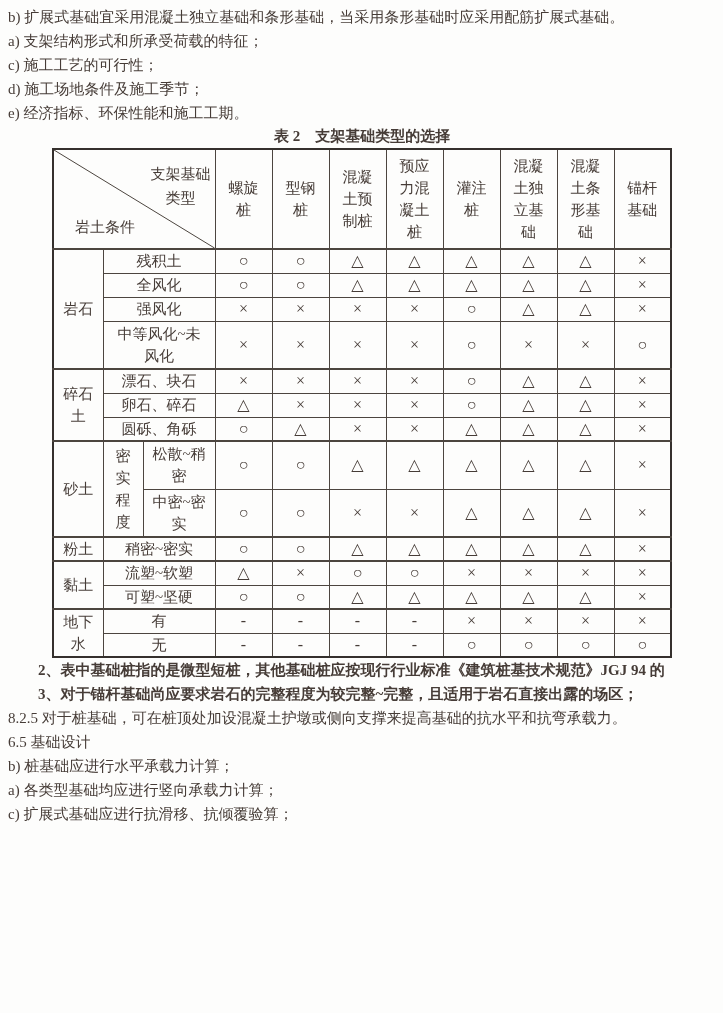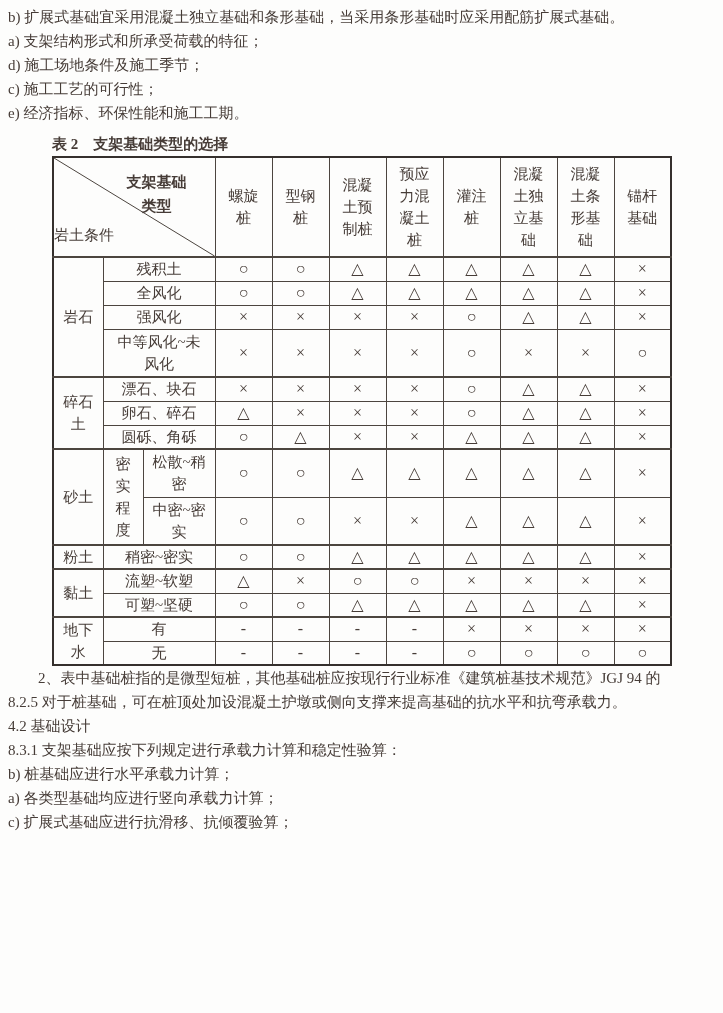--- a/index.html
+++ b/index.html
@@ -6,25 +6,25 @@
   body{
     width:723px;height:1013px;overflow:hidden;
     background:#fdfdfc;
     color:#463c37;
     font-family:"Liberation Serif","DejaVu Serif",serif;
     font-size:15px;
     position:relative;
   }
   .page{padding:5px 10px 0 8px;}
   p.line{margin:0;line-height:24px;white-space:nowrap;}
-  p.indent{padding-left:30px;}
+  p.indent{padding-left:30px;font-weight:bold;}
   .tbl-title{
-    margin:8px 0 1px 0;
+    margin:0 0 1px 0;
     width:620px;margin-left:44px;
-    text-align:left;font-weight:bold;line-height:22px;
+    text-align:center;font-weight:bold;line-height:22px;
   }
   table.sel{
     border-collapse:collapse;table-layout:fixed;
     margin-left:44px;
     border:2px solid #35302d;
   }
   table.sel td,table.sel th{
     border:1px solid #4c453f;
     text-align:center;vertical-align:middle;
     white-space:pre-line;
@@ -35,33 +35,33 @@
   }
   tr.hdr{height:100px;}
   tr.hdr th{border-bottom-width:2px;}
   tr.h1{height:24px;}
   tr.h2{height:48px;}
   tr.group td{border-top-width:2px;}
   td.sym{font-size:16px;line-height:20px;}
   td.vert{line-height:23px;font-size:15px;}
   th.corner{position:relative;padding:0;}
   .corner-svg{position:absolute;left:0;top:0;width:100%;height:100%;}
-  .corner-top{position:absolute;right:28px;top:12px;text-align:center;white-space:pre-line;line-height:24px;font-weight:bold;}
-  .corner-bottom{position:absolute;left:0;bottom:12px;white-space:nowrap;line-height:18px;}
+  .corner-top{position:absolute;right:4px;top:12px;text-align:center;white-space:pre-line;line-height:24px;}
+  .corner-bottom{position:absolute;left:21px;bottom:12px;white-space:nowrap;line-height:18px;}
 </style>
 </head>
 <body>
 
 <div class="page">
 
   <div>
     <p class="line">b) 扩展式基础宜采用混凝土独立基础和条形基础，当采用条形基础时应采用配筋扩展式基础。</p>
     <p class="line">a) 支架结构形式和所承受荷载的特征；</p>
+    <p class="line">c) 施工工艺的可行性；</p>
     <p class="line">d) 施工场地条件及施工季节；</p>
-    <p class="line">c) 施工工艺的可行性；</p>
     <p class="line">e) 经济指标、环保性能和施工工期。</p>
   </div>
 
   <p class="tbl-title">表 2　支架基础类型的选择</p>
 
   <table class="sel">
     <colgroup>
       <col style="width:50px">
         <col style="width:40px">
         <col style="width:72px">
@@ -277,24 +277,24 @@
           <td class="sym">○</td>
           <td class="sym">○</td>
           <td class="sym">○</td>
           <td class="sym">○</td>
         </tr>
       </tbody>
   </table>
 
   <div>
     <p class="line indent">2、表中基础桩指的是微型短桩，其他基础桩应按现行行业标准《建筑桩基技术规范》JGJ 94 的</p>
+    <p class="line indent">3、对于锚杆基础尚应要求岩石的完整程度为较完整~完整，且适用于岩石直接出露的场区；</p>
   </div>
 
   <div>
     <p class="line">8.2.5 对于桩基础，可在桩顶处加设混凝土护墩或侧向支撑来提高基础的抗水平和抗弯承载力。</p>
-    <p class="line">4.2 基础设计</p>
-    <p class="line">8.3.1 支架基础应按下列规定进行承载力计算和稳定性验算：</p>
+    <p class="line">6.5 基础设计</p>
     <p class="line">b) 桩基础应进行水平承载力计算；</p>
     <p class="line">a) 各类型基础均应进行竖向承载力计算；</p>
     <p class="line">c) 扩展式基础应进行抗滑移、抗倾覆验算；</p>
   </div>
 
 </div>
 
 </body></html>

